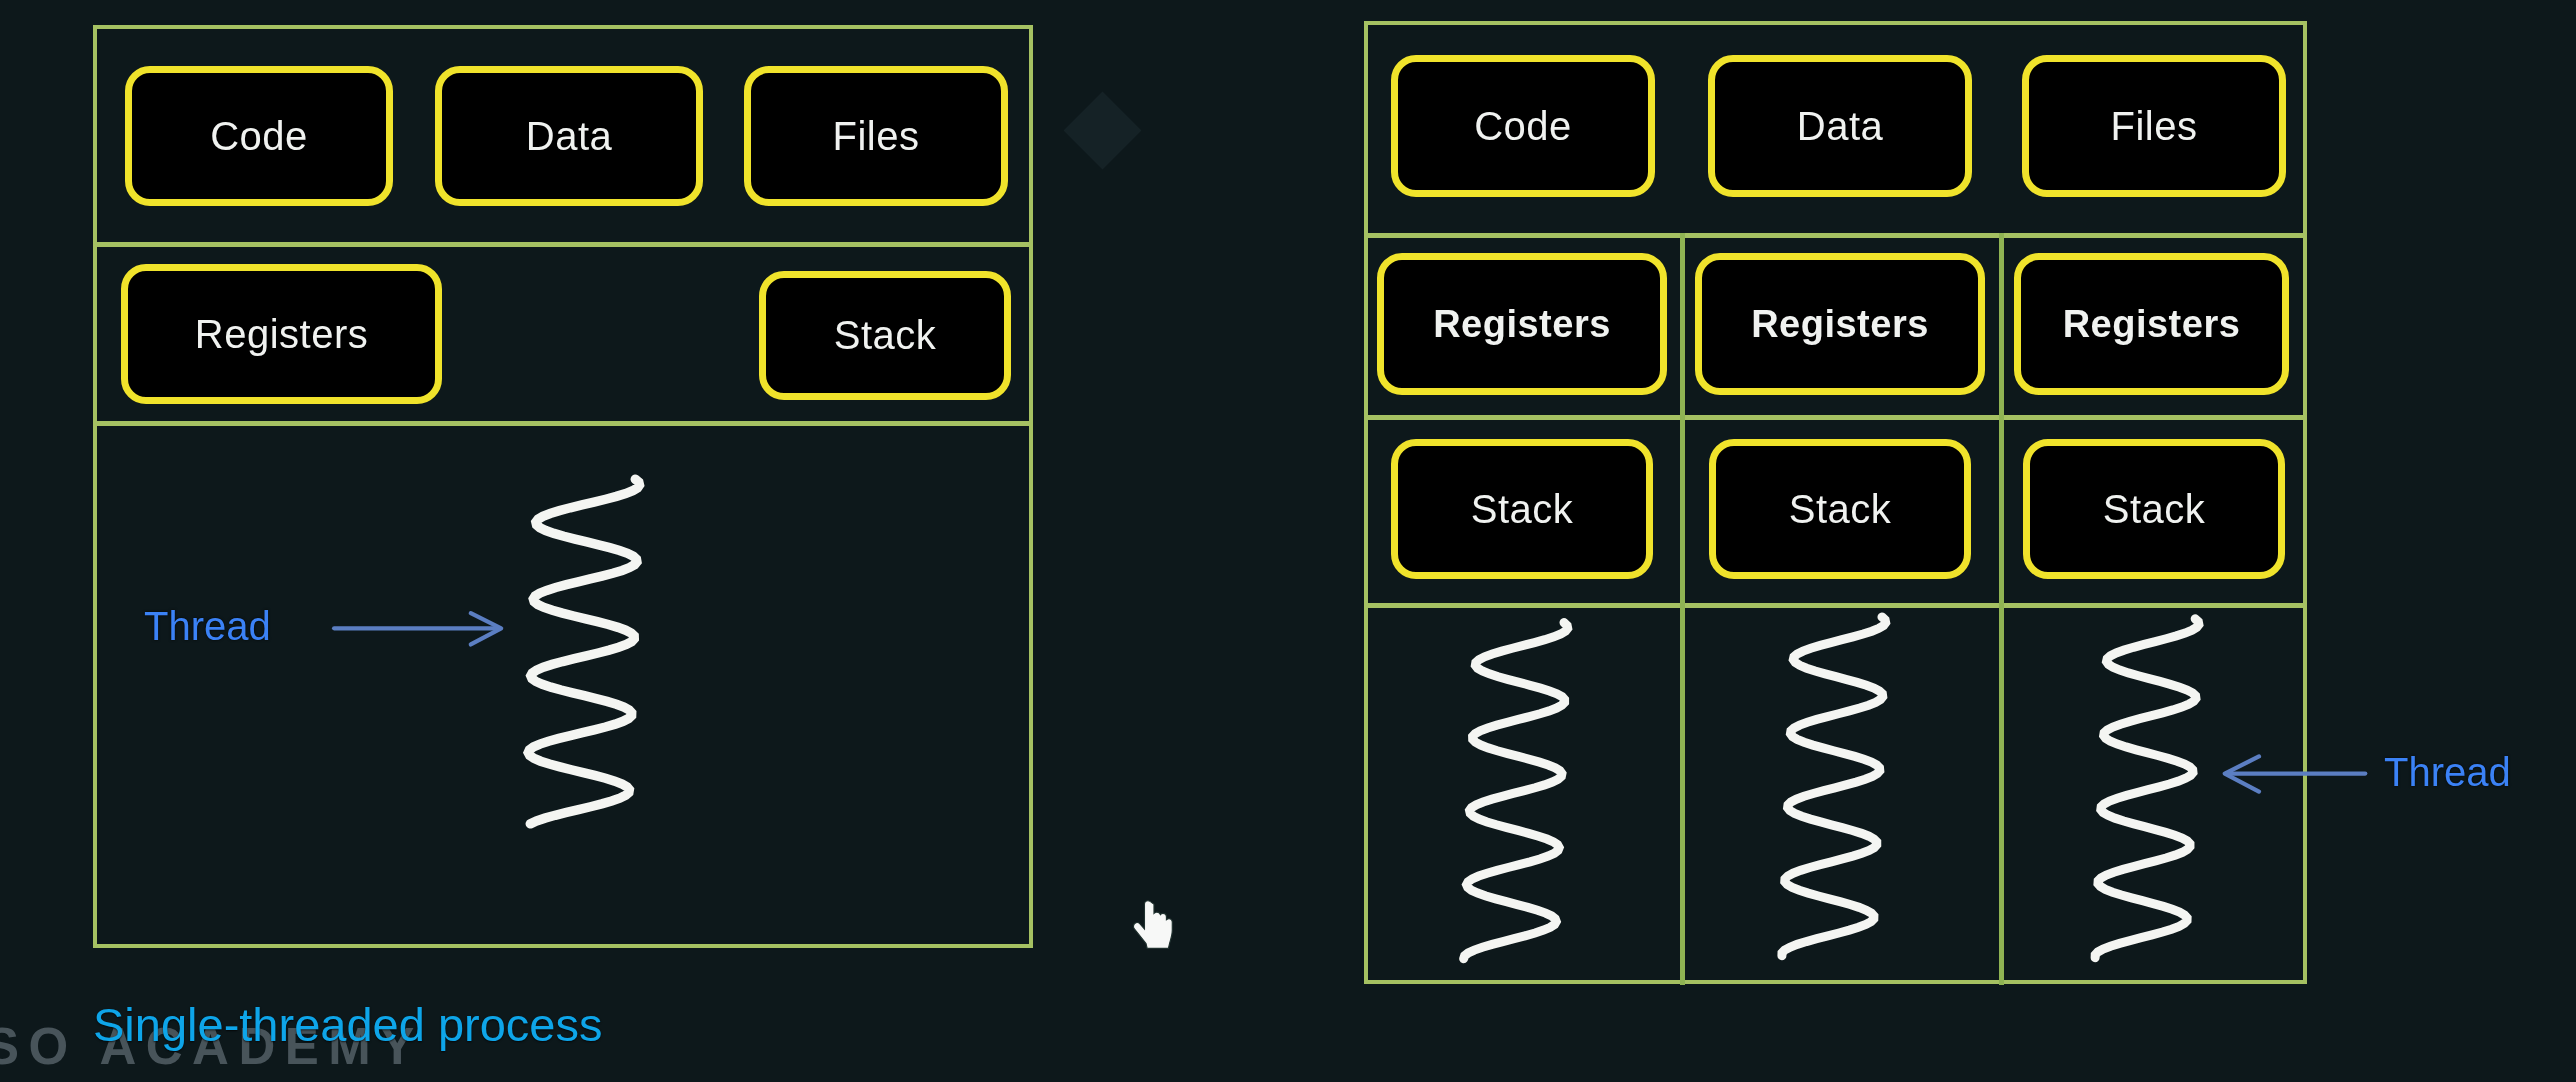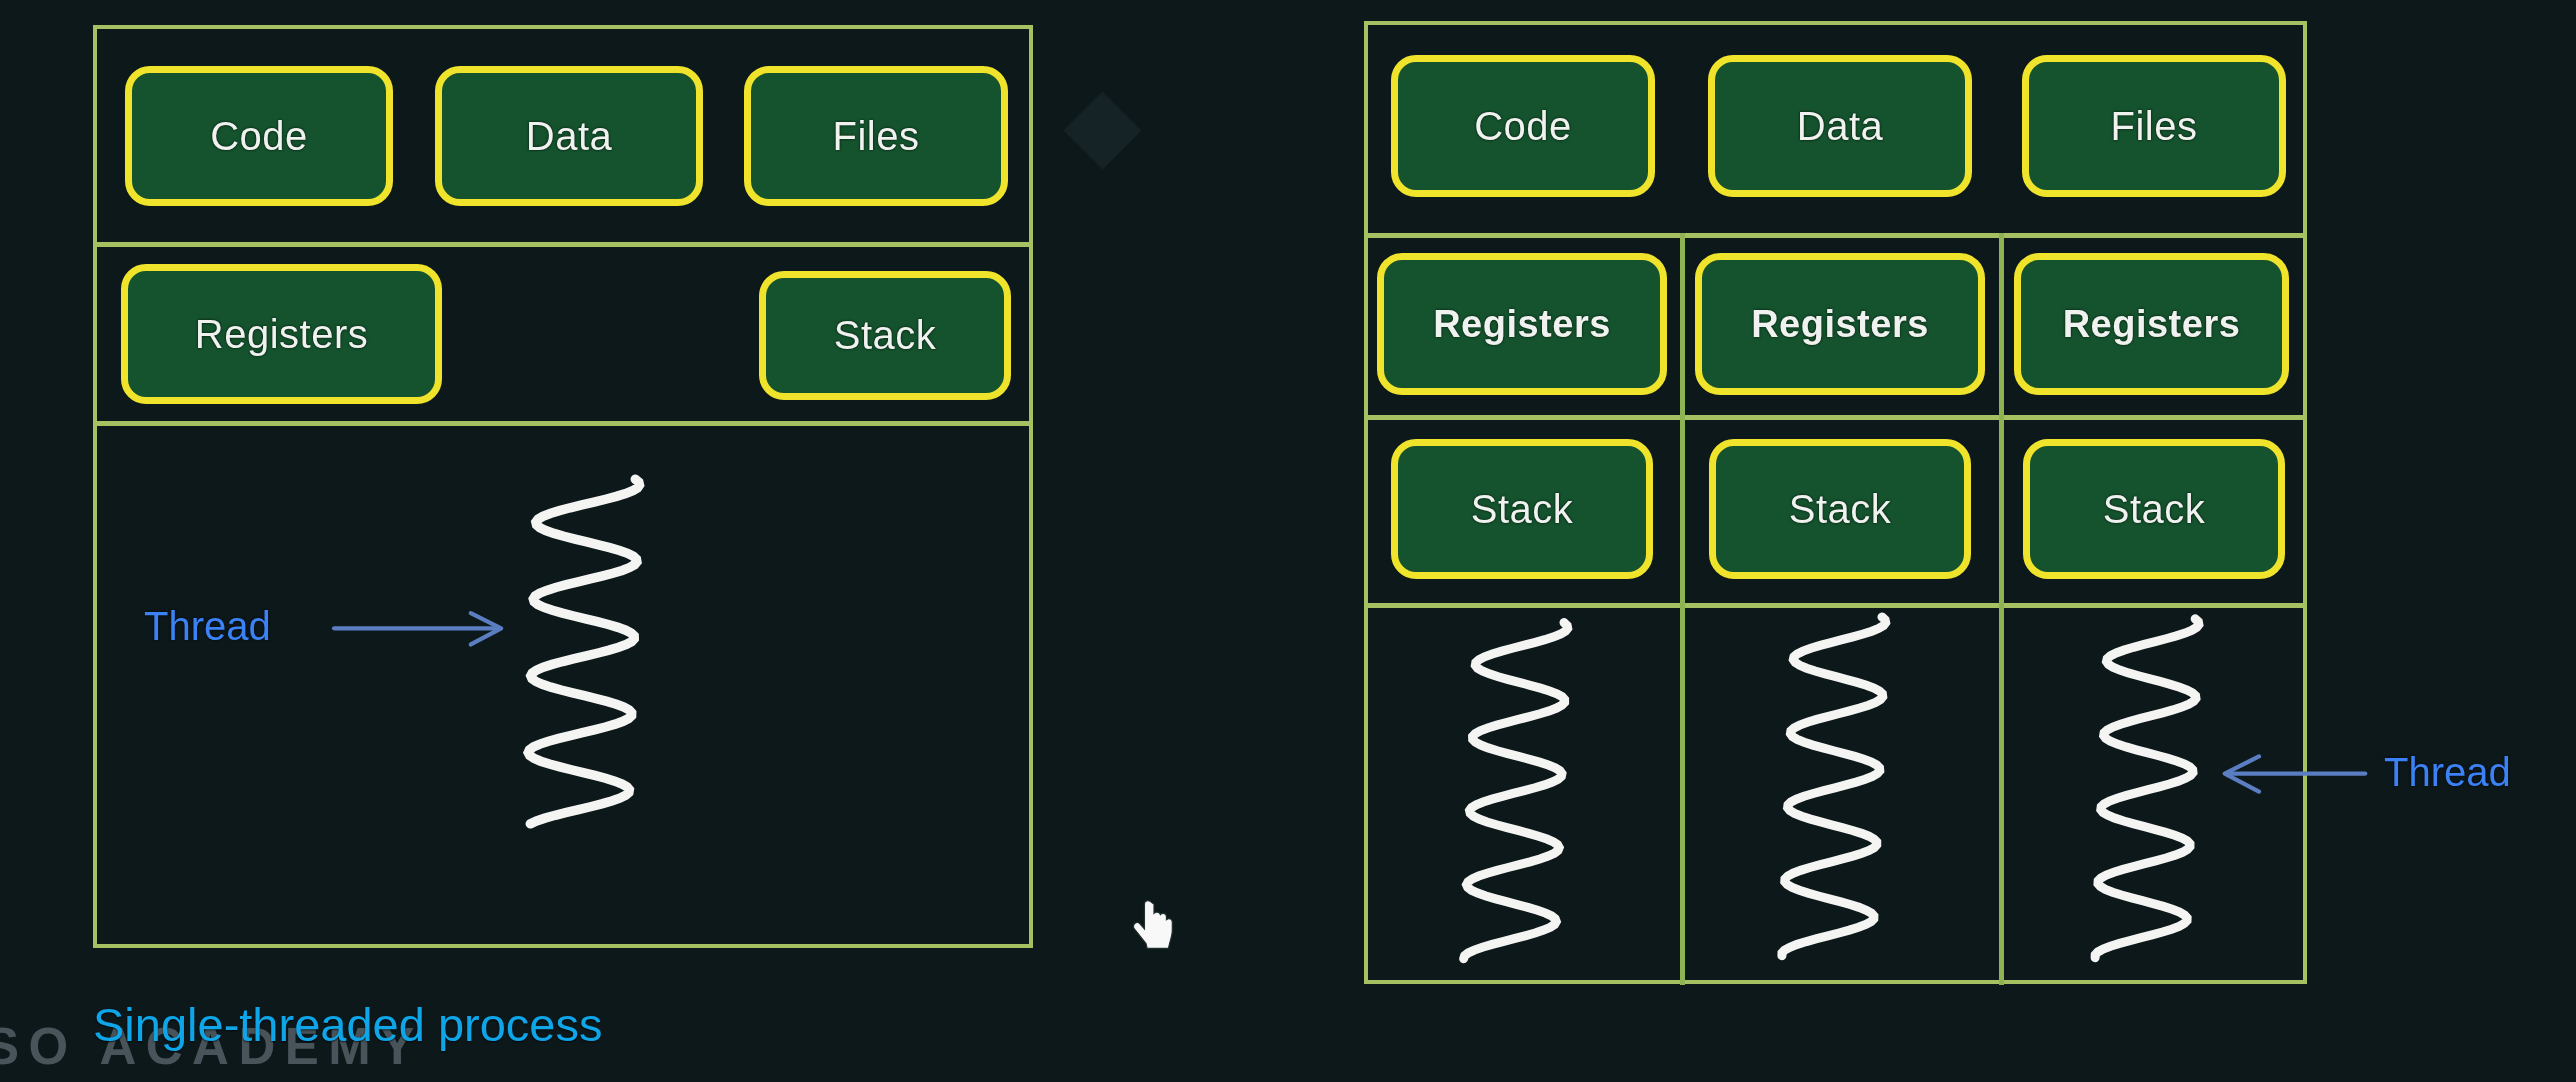--- a/index.html
+++ b/index.html
@@ -10,21 +10,21 @@
     color:#eef1ee;
   }
   .frame{position:absolute;border:4.7px solid #a5c162;box-sizing:border-box;}
   .hdiv{position:absolute;height:4.7px;background:#a5c162;}
   .vdiv{position:absolute;width:4.7px;background:#8fb353;}
   .ybox{
     position:absolute;border:7.6px solid #f0e32b;border-radius:25px;
     box-sizing:border-box;display:flex;align-items:center;justify-content:center;
     font-size:40px;letter-spacing:0.5px;color:#f0f2f0;
     text-shadow:0 0 2.8px rgba(0,0,0,.8);
-    background:#14532d;
+    background:#000000;
   }
   .ybox.bold{font-weight:700;font-size:38px;}
   .thread-label{
     position:absolute;font-size:40px;color:#3b82f6;
     text-shadow:0 0 2.8px rgba(0,0,0,.8);
   }
   .caption{
     position:absolute;font-size:47px;color:#0ea5e9;text-align:left;
     z-index:3;text-shadow:0 0.9px 1.9px rgba(0,0,0,.7);
   }

